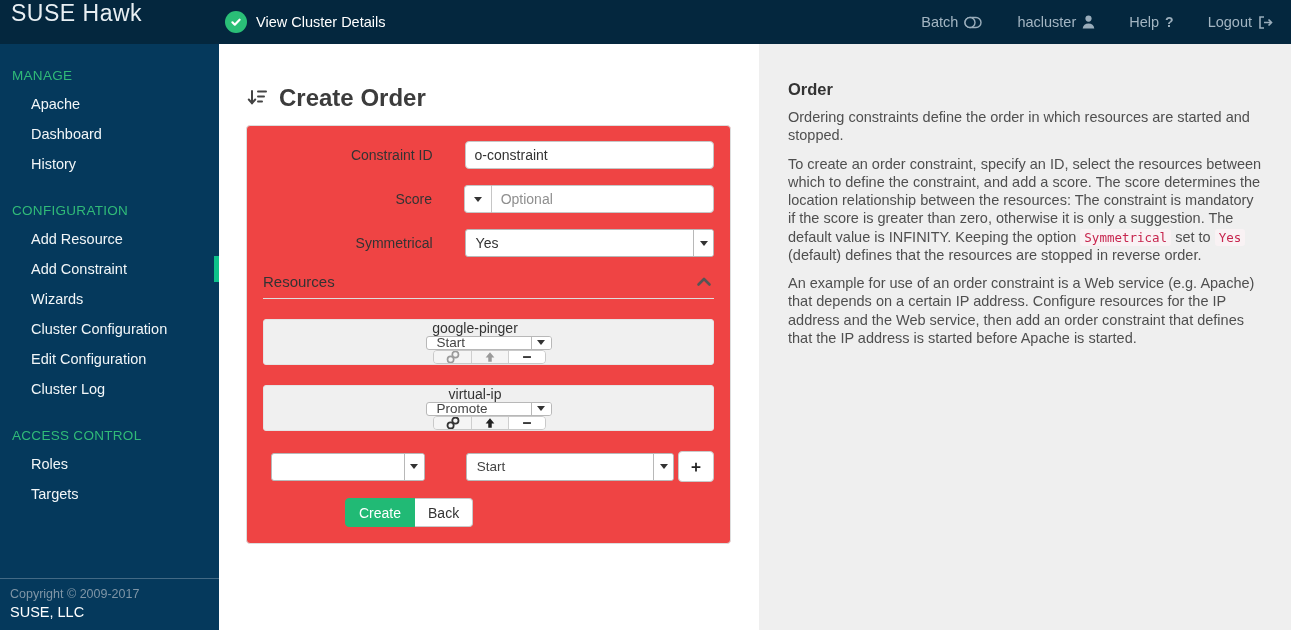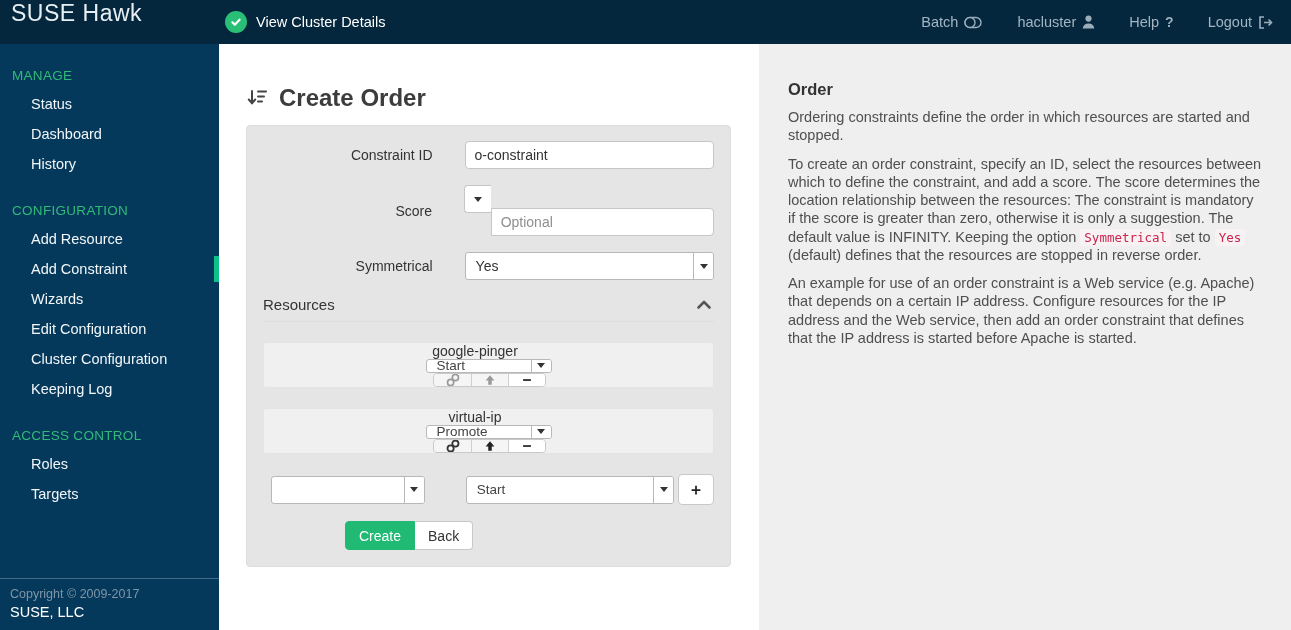--- a/index.html
+++ b/index.html
@@ -32,32 +32,32 @@
   .side-footer { position:absolute; left:0; bottom:0; width:100%;
                  border-top:1px solid rgba(255,255,255,.25); padding:8px 10px 10px 10px; }
   .copyright { color:#7f95a6; font-size:12.5px; margin-bottom:3px; }
   .company   { color:#ffffff; font-size:14.5px; }
 
   
   .main { position:absolute; left:219px; top:44px; width:540px; height:586px; background:#fff; }
   .page-title { display:flex; align-items:center; gap:12px; margin:40px 0 0 28px; }
   .page-title h1 { font-size:24px; color:#3c3c3c; font-weight:700; }
   .panel { position:absolute; left:27px; top:81px; width:485px; min-height:410px;
-           border:1px solid #ddd; border-radius:4px; background:#e5e5e5; padding:15px 16px 16px 16px; }
+           border:1px solid #ddd; border-radius:4px; background:#ef4444; padding:15px 16px 16px 16px; }
 
   .form-row { display:flex; align-items:center; margin-bottom:16px; }
   .form-label { width:170px; text-align:right; margin-right:32px; font-size:14px; color:#333; }
   .text-input { width:250px; height:28px; border:1px solid #c6c6c6; border-radius:4px;
                 padding:0 9px; font-size:14px; color:#333; font-family:inherit; outline:none; }
   .text-input::placeholder { color:#8f8f8f; }
   .input-group { display:flex; width:250px; }
   .caret-btn { width:29px; height:28px; border:1px solid #c6c6c6; border-right:none;
                border-radius:4px 0 0 4px; background:#fff; display:flex; align-items:center;
                justify-content:center; cursor:pointer; }
-  .input-group .text-input { width:242px; border-radius:0 4px 4px 0;margin-top:23px; }
+  .input-group .text-input { width:242px; border-radius:0 4px 4px 0; }
   .caret { width:0; height:0; border-left:4px solid transparent; border-right:4px solid transparent;
            border-top:5px solid #333; }
   .select { display:flex; align-items:center; height:28px; border:1px solid #b8b8b8;
             border-radius:3px; background:#fff; cursor:pointer; overflow:hidden; }
   .select .sel-text { flex:1; font-size:13.5px; color:#444; padding:0 10px; white-space:nowrap; }
   .select .caret-seg { width:20px; align-self:stretch; border-left:1px solid #b8b8b8;
             display:flex; align-items:center; justify-content:center; background:#fff; }
   .sel-symmetrical { width:250px; }
 
   .section-heading { display:flex; align-items:center; justify-content:space-between;
@@ -146,32 +146,32 @@
             <path d="M6 6.5h7M10.5 3.5l3 3-3 3" fill="none" stroke="#a3b5c2" stroke-width="1.6"></path>
           </svg>
       </span>
     </div>
   </div>
 </div>
 
 <div class="sidebar">
   <div class="side-section">
     <div class="side-heading">MANAGE</div>
-    <div class="side-item">Status</div>
+    <div class="side-item">Apache</div>
     <div class="side-item">Dashboard</div>
     <div class="side-item">History</div>
   </div>
   <div class="side-section">
     <div class="side-heading">CONFIGURATION</div>
     <div class="side-item">Add Resource</div>
     <div class="side-item active">Add Constraint</div>
     <div class="side-item">Wizards</div>
+    <div class="side-item">Cluster Configuration</div>
     <div class="side-item">Edit Configuration</div>
-    <div class="side-item">Cluster Configuration</div>
-    <div class="side-item">Keeping Log</div>
+    <div class="side-item">Cluster Log</div>
   </div>
   <div class="side-section">
     <div class="side-heading">ACCESS CONTROL</div>
     <div class="side-item">Roles</div>
     <div class="side-item">Targets</div>
   </div>
   <div class="side-footer">
     <div class="copyright">Copyright © 2009-2017</div>
     <div class="company">SUSE, LLC</div>
   </div>

